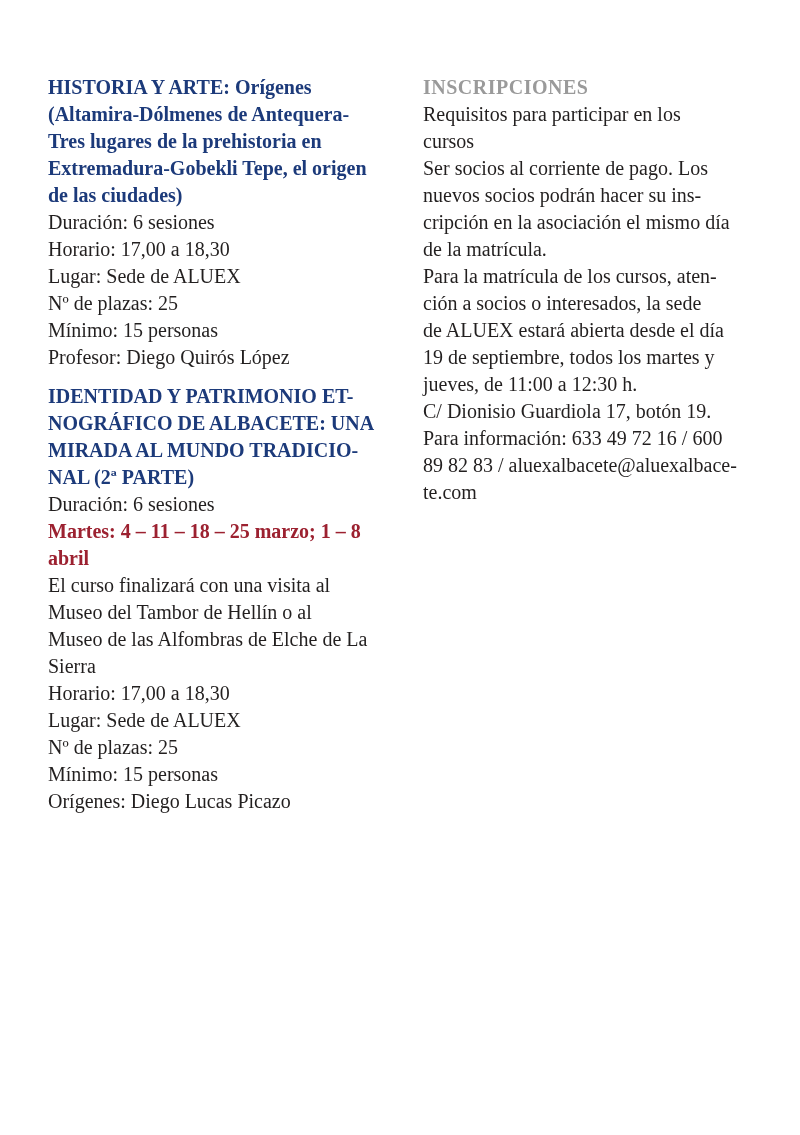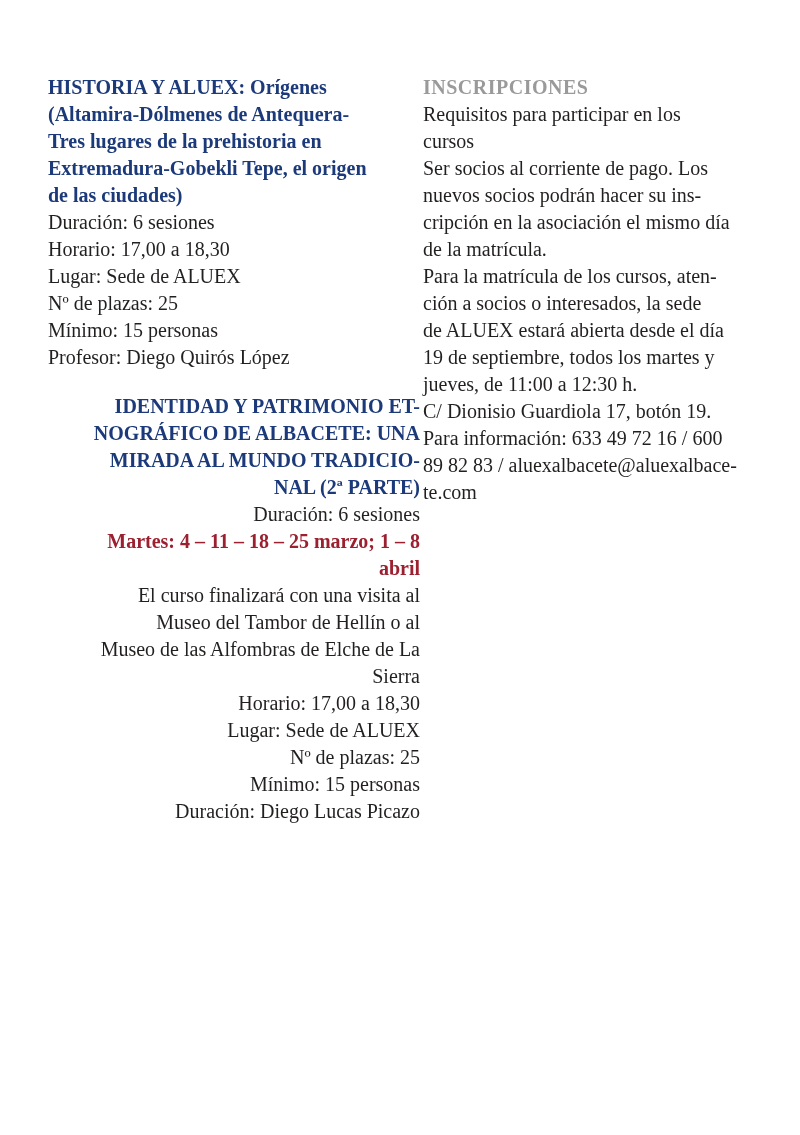--- a/index.html
+++ b/index.html
@@ -34,38 +34,37 @@
   }
   .course-title {
     font-weight: bold;
     color: #1c3a7a;
   }
   .course-dates {
     font-weight: bold;
     color: #9c2130;
   }
   .section-gap {
-    margin-top: 22px;
-    text-align: right;
+    margin-top: 12px;
   }
   .inscriptions-heading {
     font-weight: bold;
     color: #9a9a9a;
     letter-spacing: 0.5px;
   }
   .staff-name {
   }
 </style>
 </head>
 <body>
 
 <div class="col col-left">
 
   <div>
-    <div class="lines course-title">HISTORIA Y ALUEX: Orígenes
+    <div class="lines course-title">HISTORIA Y ARTE: Orígenes
 (Altamira-Dólmenes de Antequera-
 Tres lugares de la prehistoria en
 Extremadura-Gobekli Tepe, el origen
 de las ciudades)</div>
     <div>Duración: 6 sesiones</div>
     <div class="lines">Horario: 17,00 a 18,30
 Lugar: Sede de ALUEX
 Nº de plazas: 25
 Mínimo: 15 personas</div>
     <div><span>Profesor: </span><span class="staff-name">Diego Quirós López</span></div>
@@ -80,21 +79,21 @@
     <div class="lines course-dates">Martes: 4 – 11 – 18 – 25 marzo; 1 – 8
 abril</div>
     <div class="lines">El curso finalizará con una visita al
 Museo del Tambor de Hellín o al
 Museo de las Alfombras de Elche de La
 Sierra</div>
     <div class="lines">Horario: 17,00 a 18,30
 Lugar: Sede de ALUEX
 Nº de plazas: 25
 Mínimo: 15 personas</div>
-    <div><span>Duración: </span><span class="staff-name">Diego Lucas Picazo</span></div>
+    <div><span>Orígenes: </span><span class="staff-name">Diego Lucas Picazo</span></div>
   </div>
 
 </div>
 
 <div class="col col-right">
   <div class="inscriptions-heading">INSCRIPCIONES</div>
   <div class="lines">Requisitos para participar en los
 cursos
 Ser socios al corriente de pago. Los
 nuevos socios podrán hacer su ins-

